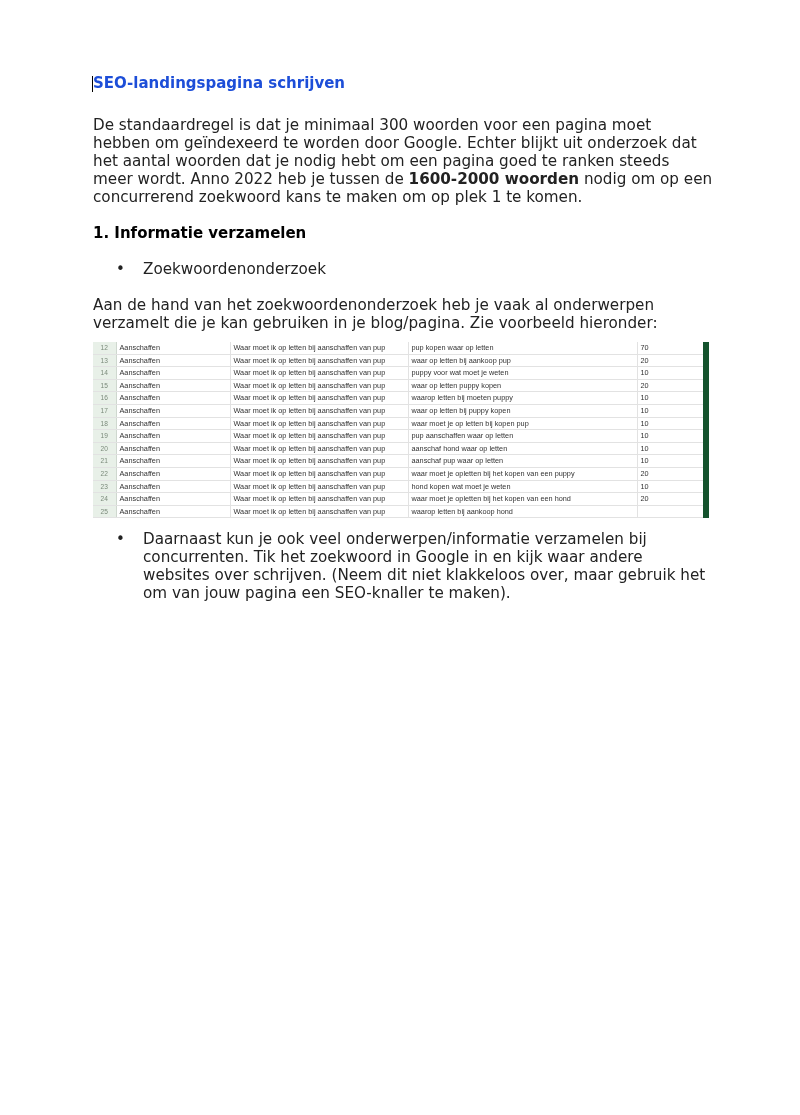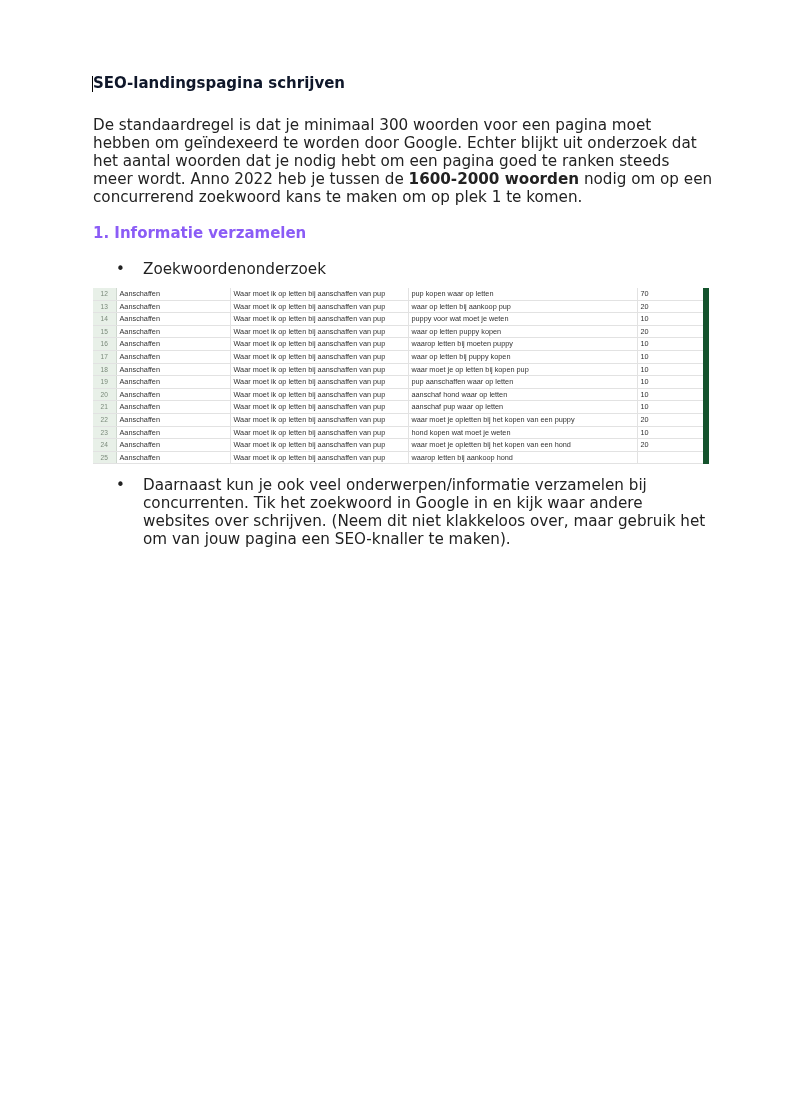--- a/index.html
+++ b/index.html
@@ -3,29 +3,29 @@
 <meta charset="utf-8">
 <style>
   html, body { margin: 0; padding: 0; background: #ffffff; }
   body { width: 800px; height: 1115px; position: relative; overflow: hidden; }
   .page {
     position: absolute; left: 93px; top: 74px; width: 620px;
     font-family: "DejaVu Sans", sans-serif; color: #222222;
     font-size: 15.2px; line-height: 18px;
   }
   .title {
-    font-weight: bold; font-size: 15px; margin: 0; position: relative; color: #0f172a;
+    font-weight: bold; font-size: 15px; margin: 0; position: relative; color: #1d4ed8;
   }
   .caret {
     position: absolute; left: -1px; top: 2px; width: 1px; height: 16px; background: #000;
   }
   p { margin: 0; }
   .p1 { margin-top: 24px; }
   .p2 { margin-top: 18px; }
-  .h2 { margin-top: 18px; font-weight: bold; font-size: 15px; color: #8b5cf6; }
+  .h2 { margin-top: 18px; font-weight: bold; font-size: 15px; color: #000000; }
   .p3 { margin-top: 18px; }
   ul { margin: 0; padding: 0; list-style: none; }
   .bullet-list-1 { margin-top: 18px; }
   .bullet-list-2 { margin-top: 12px; }
   .bullet { position: relative; padding-left: 50px; }
   .bullet-dot {
     position: absolute; left: 23px; top: 0; font-size: 15px;
   }
   .p4 { margin-top: 18px; }
   .sheet {
@@ -61,20 +61,21 @@
   <h2 class="h2">1. Informatie verzamelen</h2>
 
 
   <ul class="bullet-list-1">
     <li class="bullet">
       <span class="bullet-dot">•</span>
       <span>Zoekwoordenonderzoek</span>
     </li>
   </ul>
 
+  <p class="p4">Aan de hand van het zoekwoordenonderzoek heb je vaak al onderwerpen verzamelt die je kan gebruiken in je blog/pagina. Zie voorbeeld hieronder:</p>
 
   <table class="sheet">
     <colgroup>
       <col style="width:23px">
       <col style="width:114px">
       <col style="width:178px">
       <col style="width:229px">
       <col style="width:69px">
     </colgroup>
     <tbody id="sheet-body">

